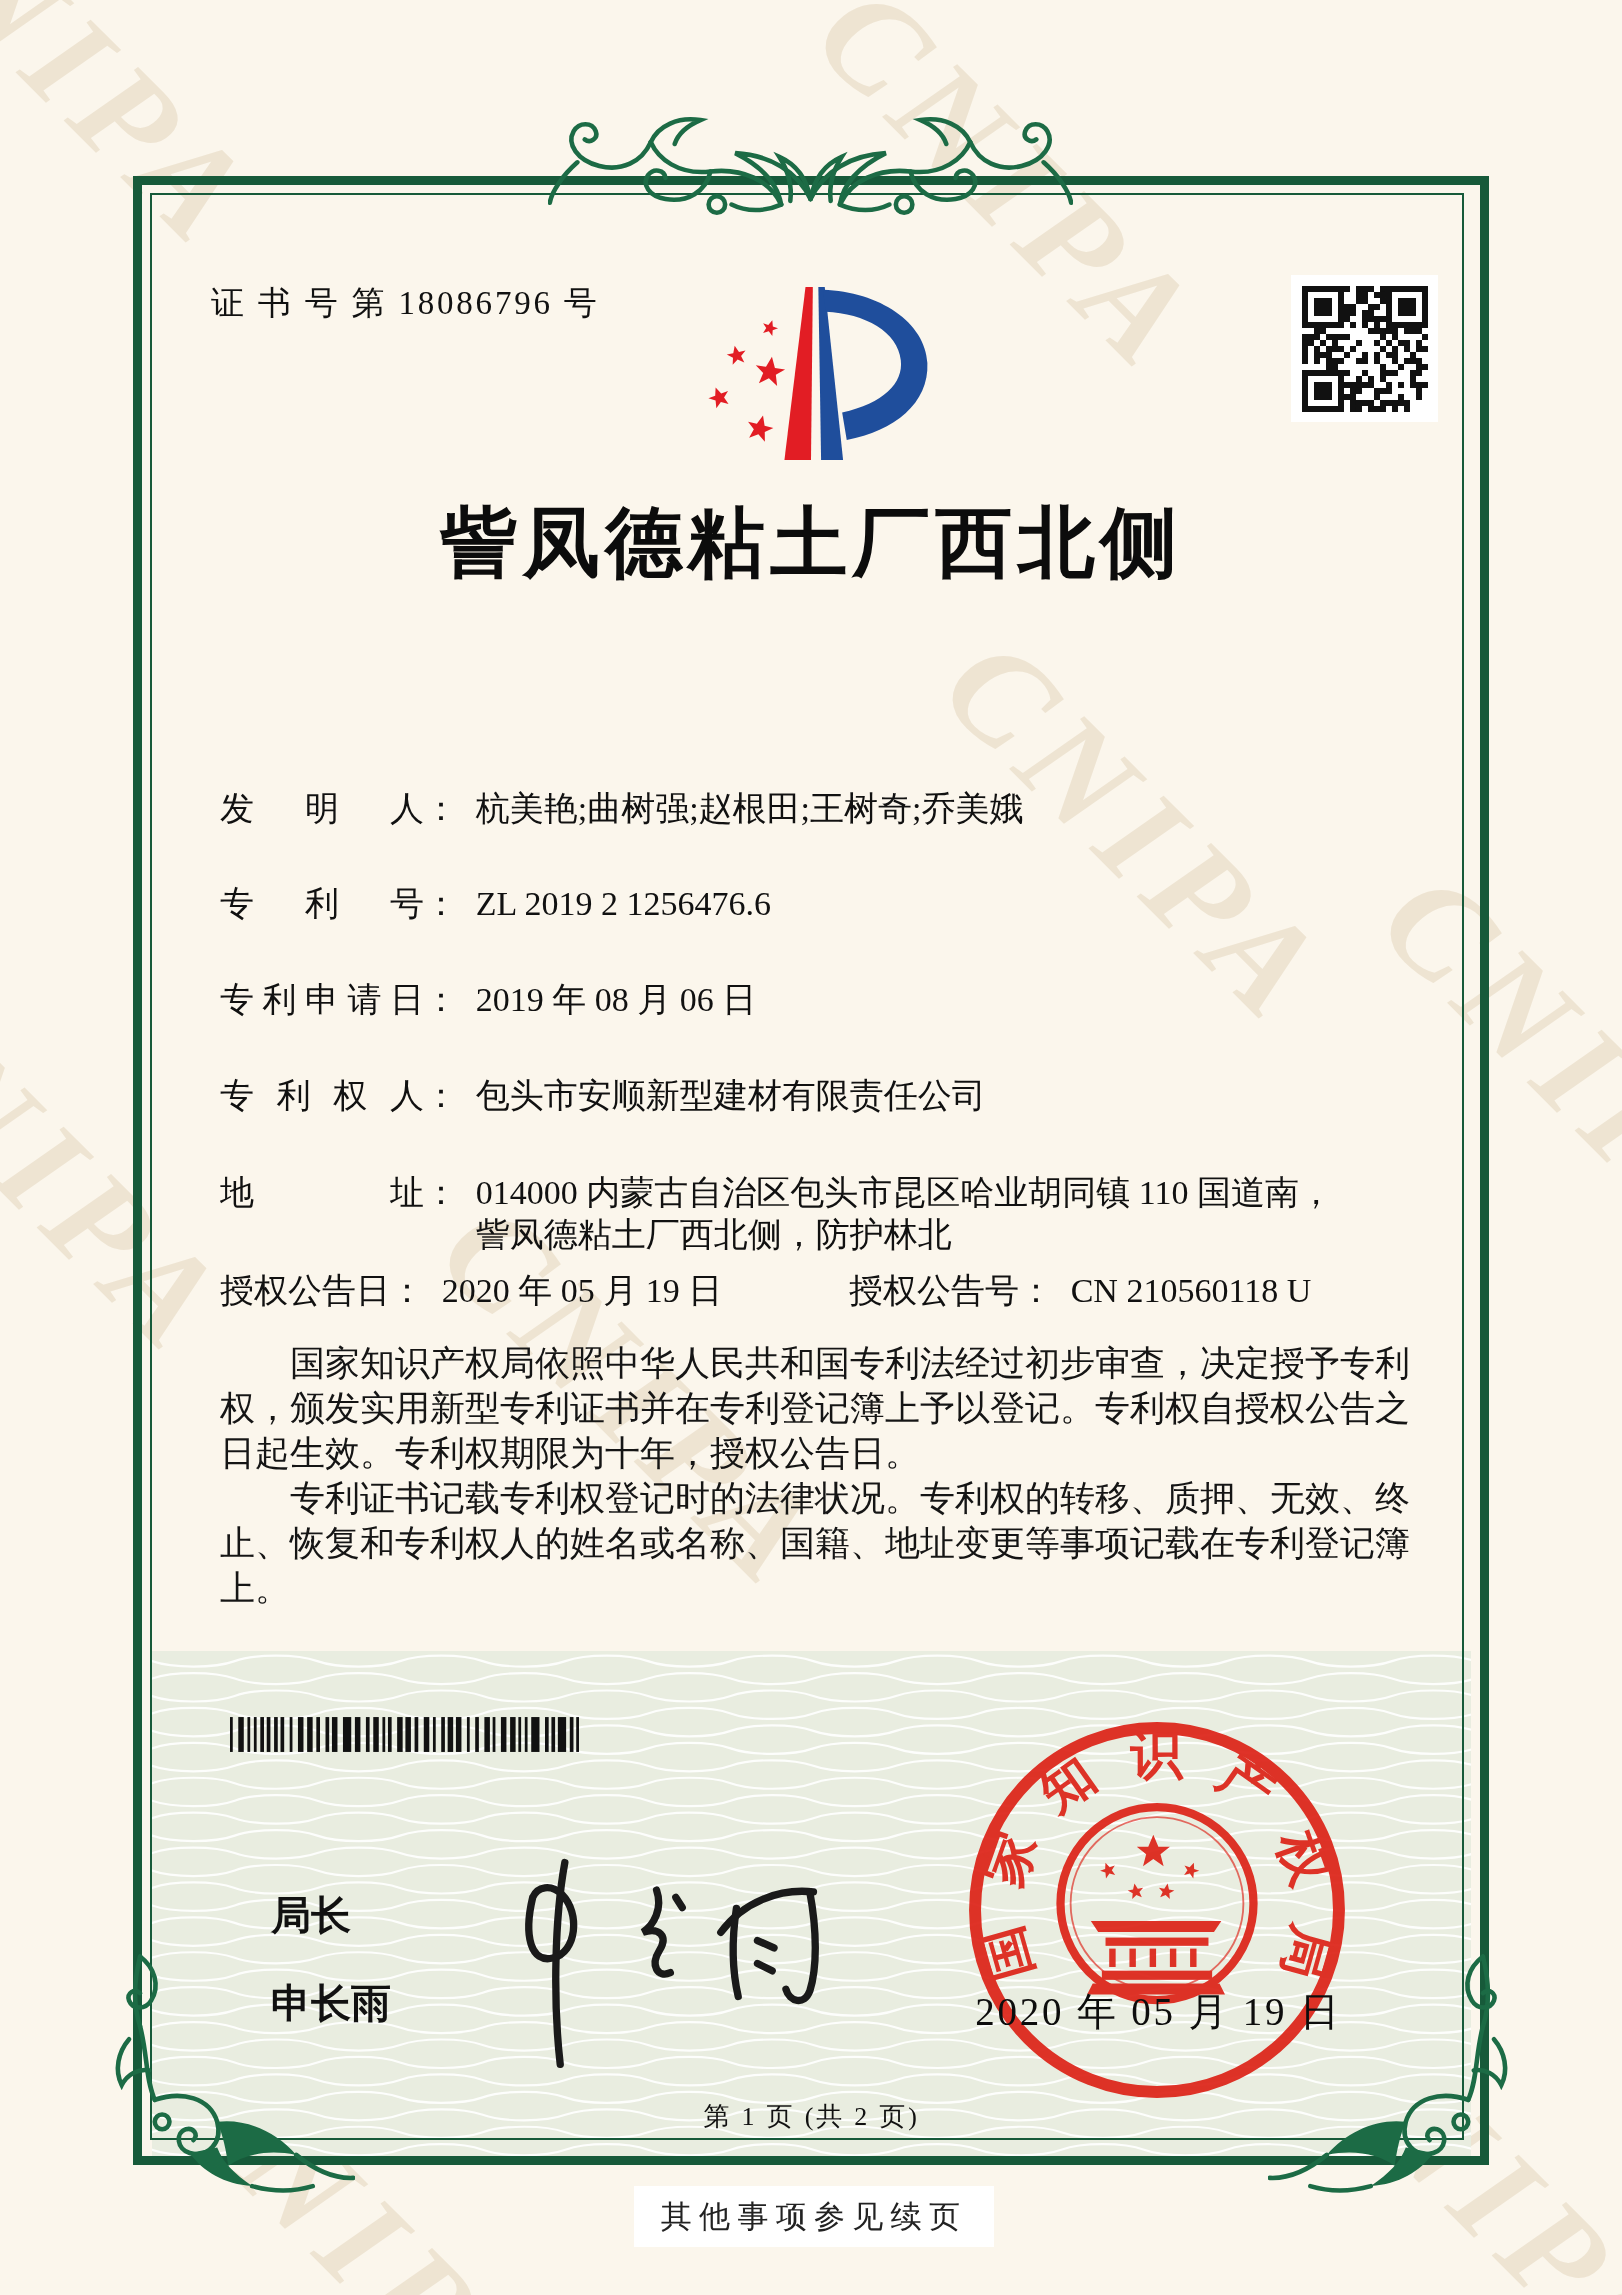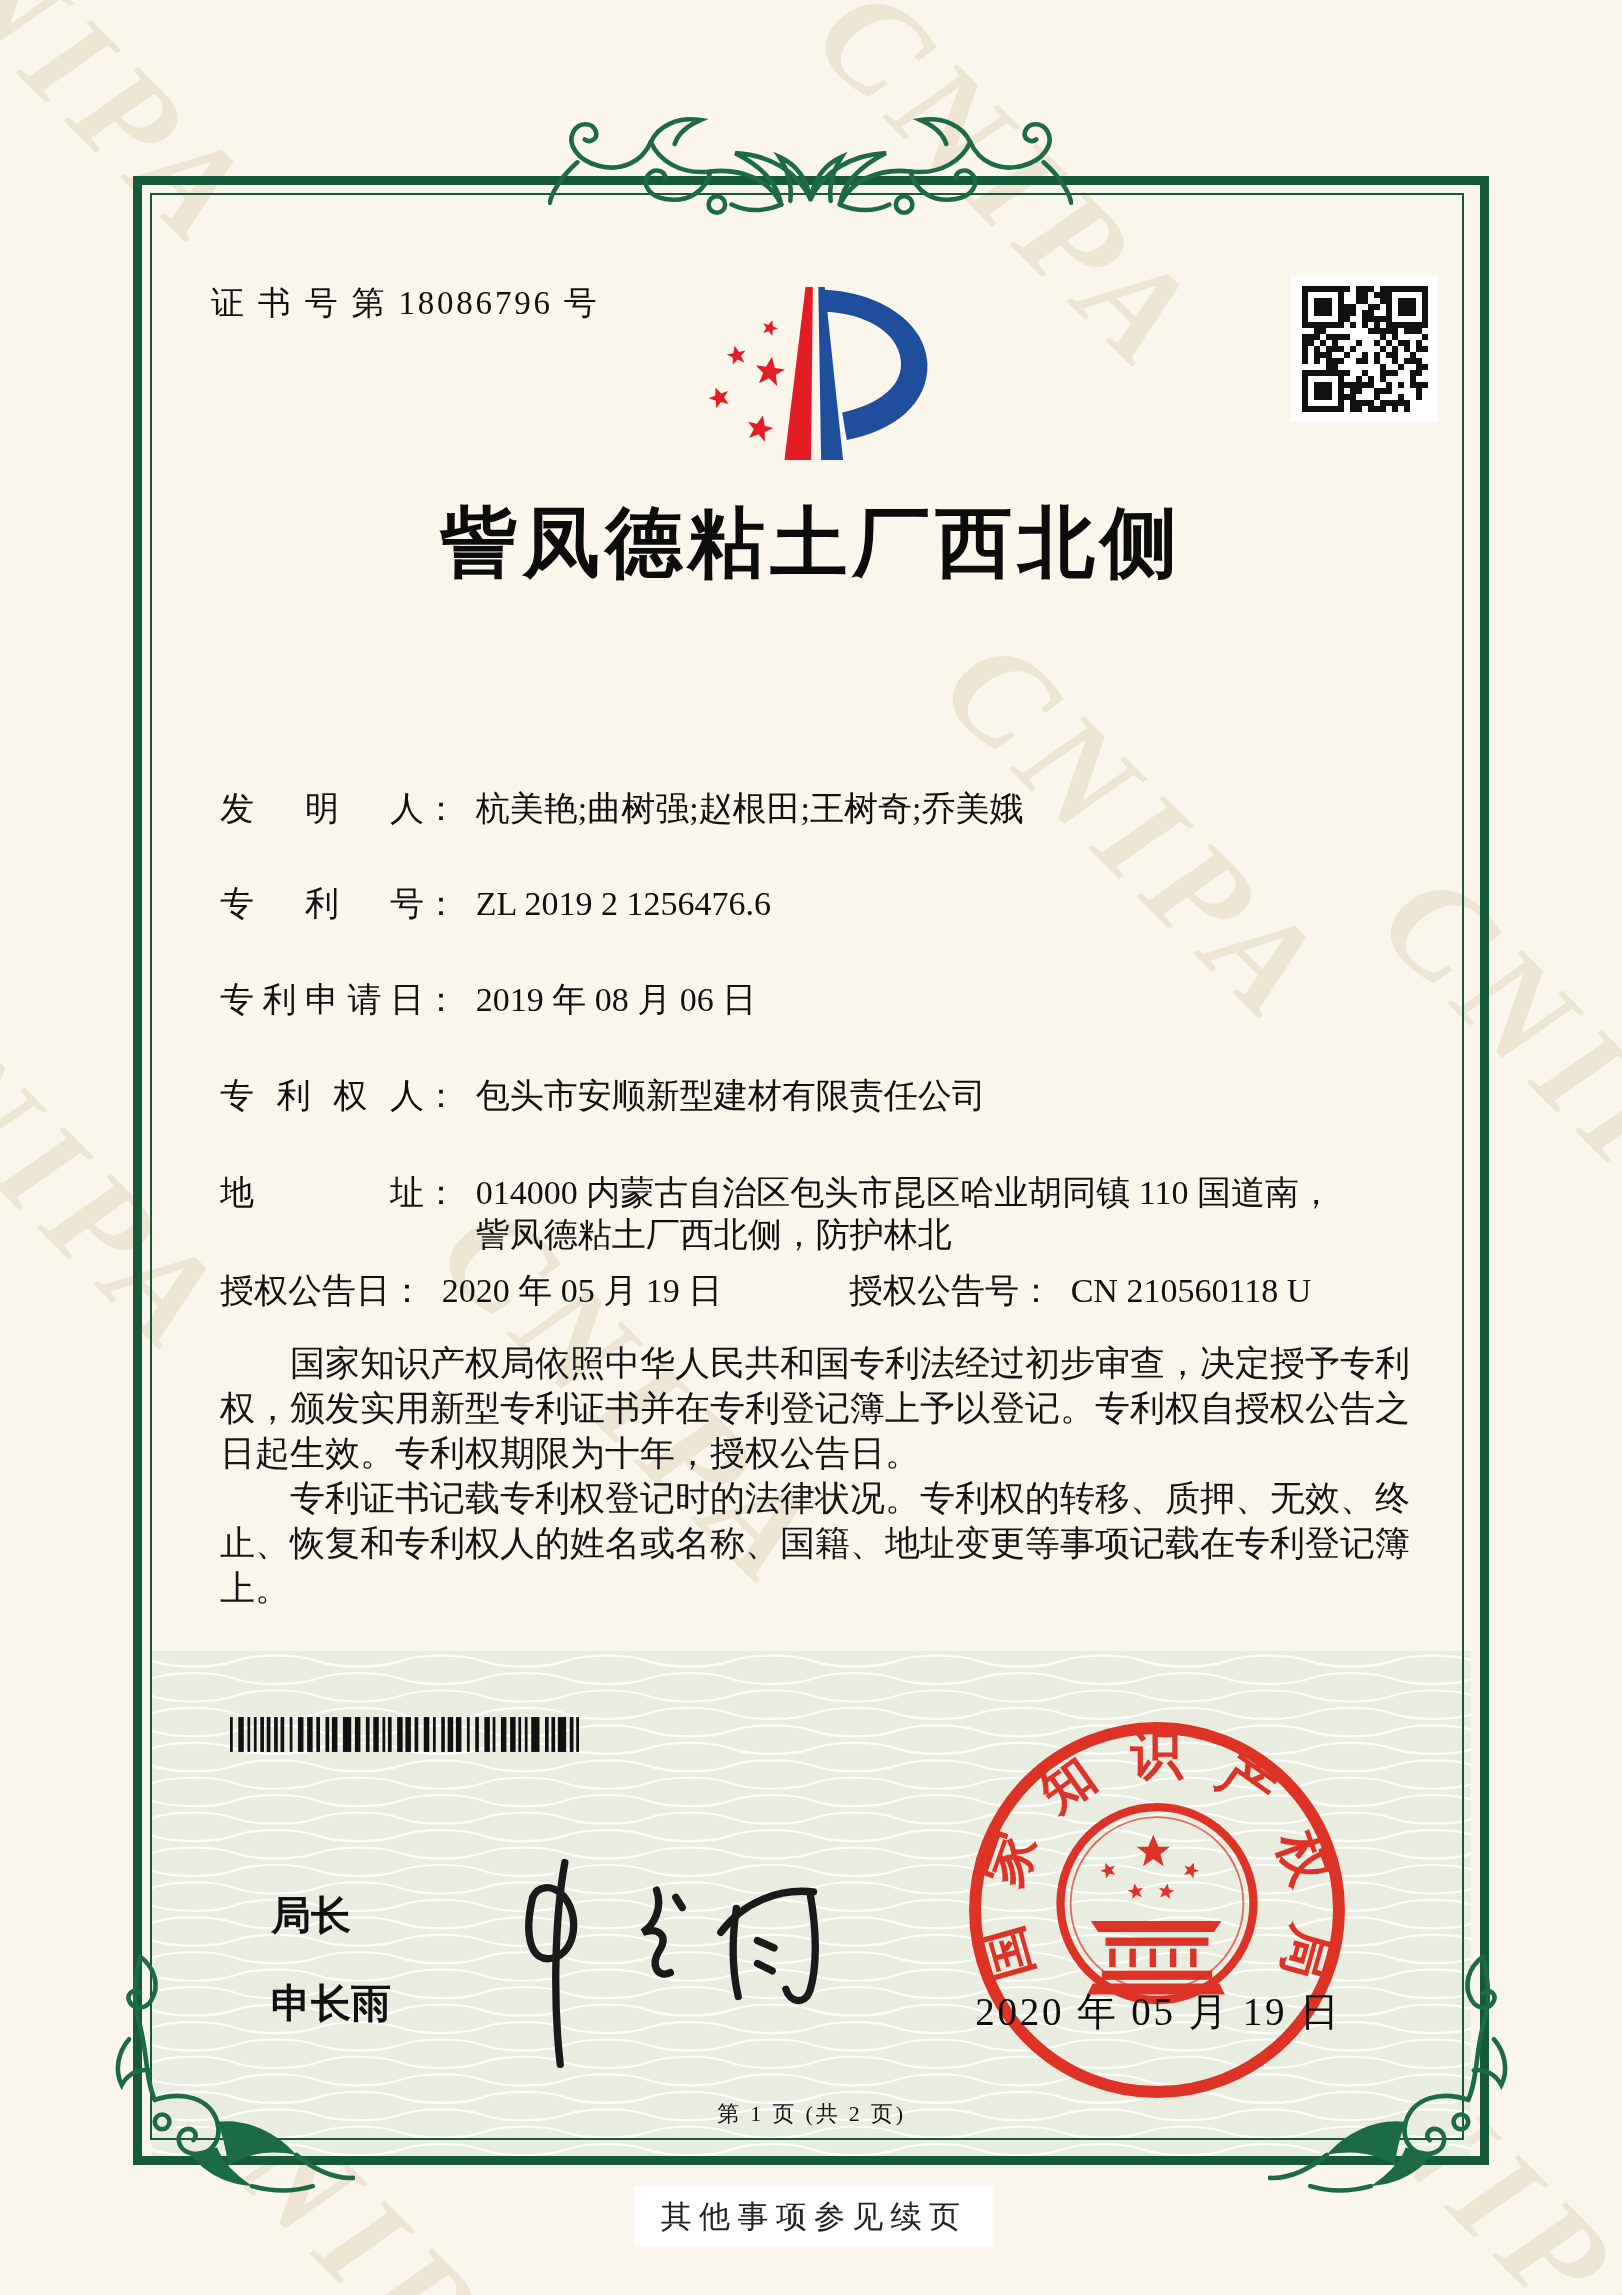--- a/index.html
+++ b/index.html
@@ -49,21 +49,21 @@
   .signer-title{position:absolute; left:271px; top:1888px; font-size:40px; font-weight:700;
     font-family:"Liberation Sans","DejaVu Sans",sans-serif;}
   .signer-name{position:absolute; left:271px; top:1976px; font-size:40px; font-weight:700;
     font-family:Liberation Sans, sans-serif;}
   .signature{position:absolute; left:496px; top:1844px;}
   
   .seal{position:absolute; left:964px; top:1717px; opacity:.93;}
   .seal-date{position:absolute; left:970px; top:1985px; width:377px; text-align:center;
     font-size:39px; letter-spacing:2.8px; color:#0d0d0d;}
   
-  .pagination{position:absolute; left:0; right:0; top:2099px; text-align:center; font-size:22px; letter-spacing:2.8px;}
+  .pagination{position:absolute; left:0; right:0; top:2099px; text-align:center; font-size:26px; letter-spacing:2.8px;}
   .cont-box{position:absolute; left:634px; top:2186px; width:360px; height:61px; background:#ffffff;
     text-align:center; line-height:61px; font-size:31px; letter-spacing:7.3px; color:#222;}
   .orn{position:absolute;}
 </style>
 </head>
 <body>
 
 <div class="page">
 
   <span class="wm" style="left:64px;top:55px">CNIPA</span>

